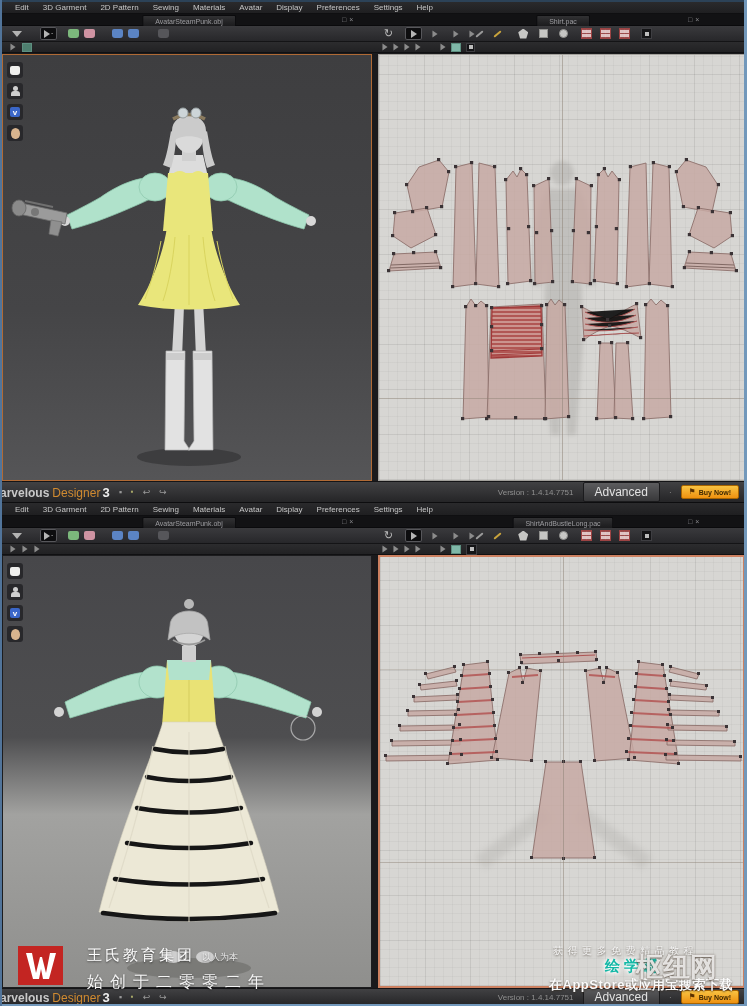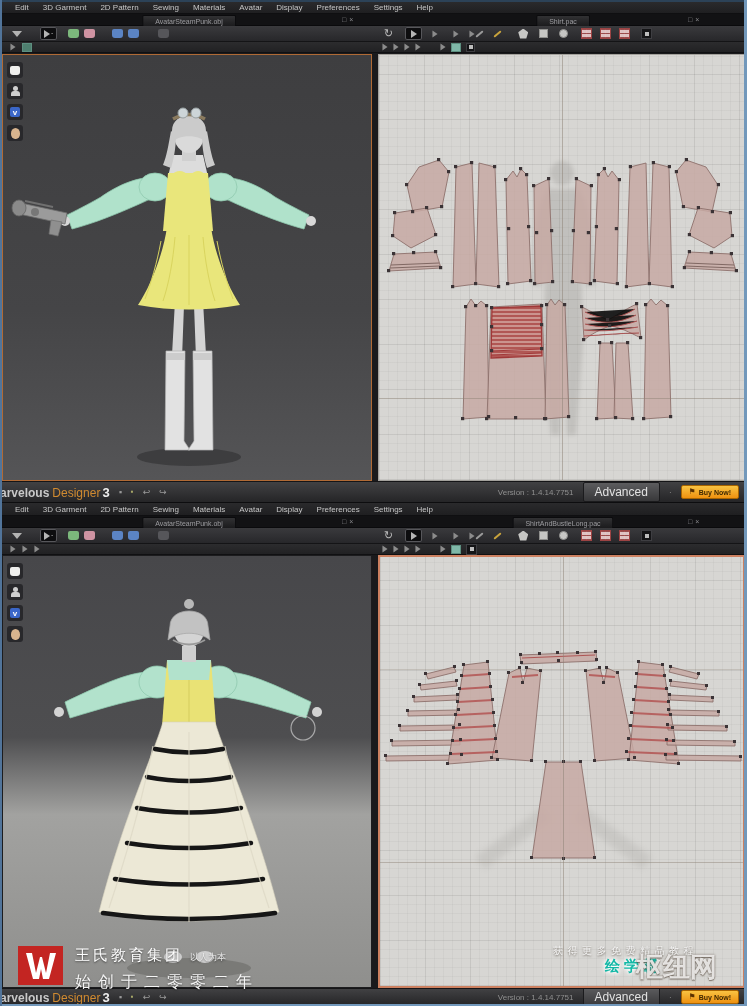--- a/index.html
+++ b/index.html
@@ -70,21 +70,21 @@
 .tb-ic.sq{font-size:8px;color:#a8a868}
 .tb-right{margin-left:auto;display:flex;align-items:center;gap:9px;padding-right:5px}
 .ver{font-size:8px;color:#8f8f8f;white-space:nowrap}
 .btn-adv{font-size:12px;color:#e2e2e2;background:linear-gradient(#5c5c5e,#38383a);border:1px solid #1b1b1d;border-radius:2px;padding:2px 11px;white-space:nowrap}
 .btn-dot{font-size:8px;color:#8a8a8a}
 .btn-buy{font-size:7px;font-weight:bold;color:#3f2800;background:linear-gradient(#f9c342,#ee9110);border:1px solid #a86400;border-radius:2px;padding:2px 7px;display:flex;align-items:center;gap:3px;white-space:nowrap}
 .buy-flag{color:#5a3000;font-size:8px;line-height:1}
 
 .wmL{left:18px;top:946px;display:flex;align-items:flex-start;z-index:55}
 .wm-logo{width:45px;height:39px;background:#c32522;display:flex;align-items:center;justify-content:center;flex:none}
-.wm-txt{margin-left:12px;color:#fff}
+.wm-txt{margin-left:24px;color:#fff}
 .wm-row1{display:flex;align-items:baseline}
 .wm-org{font-size:15px;letter-spacing:3px;text-shadow:0 1px 2px rgba(0,0,0,.55)}
 .wm-slogan{font-size:9px;margin-left:7px;color:#ececec;text-shadow:0 1px 2px rgba(0,0,0,.5)}
 .wm-founded{font-size:16px;letter-spacing:7px;margin-top:7px;color:#f4f4f4;text-shadow:0 1px 2px rgba(0,0,0,.5)}
 .wmR{left:548px;top:940px;width:197px;height:62px;z-index:55}
 .wm-l1{position:absolute;left:5px;top:4px;font-size:10px;letter-spacing:4.5px;color:#f5f5f5;text-shadow:0 1px 2px rgba(60,50,40,.65);white-space:nowrap}
 .wm-brand{position:absolute;left:57px;top:17px;font-size:15px;font-weight:bold;color:#14b8a6;letter-spacing:4px;text-shadow:0 0 3px #fff,0 0 5px #fff,0 0 7px #fff;white-space:nowrap;z-index:2}
 .wm-site{position:absolute;left:88px;top:9px;font-size:27px;font-weight:bold;color:rgba(255,255,255,.82);letter-spacing:0px;text-shadow:0 0 2px rgba(90,78,66,.9),0 1px 1px rgba(90,78,66,.6);white-space:nowrap;z-index:3;pointer-events:none}
 .wm-l2{position:absolute;left:1px;top:36px;font-size:13px;font-weight:bold;color:#fafafa;letter-spacing:.5px;text-shadow:0 1px 2px rgba(50,40,30,.75);white-space:nowrap;z-index:1}
 svg{display:block}
@@ -689,19 +689,20 @@
         <span class="wm-org">王氏教育集团</span>
         <span class="wm-slogan">以人为本</span>
       </div>
       <div class="wm-founded">始创于二零零二年</div>
     </div>
   </div>
   <div class="abs wmR">
     <div class="wm-l1">获得更多免费精品教程</div>
     <div class="wm-brand">绘学霸</div>
     <div class="wm-site">枢纽网</div>
+    <div class="wm-l2">在AppStore或应用宝搜索下载</div>
   </div>
 
   <div class="abs frame-top"></div>
   <div class="abs frame-right"></div>
   <div class="abs frame-bottom"></div>
   <div class="abs frame-left"></div>
 </div>
 
 </body></html>

